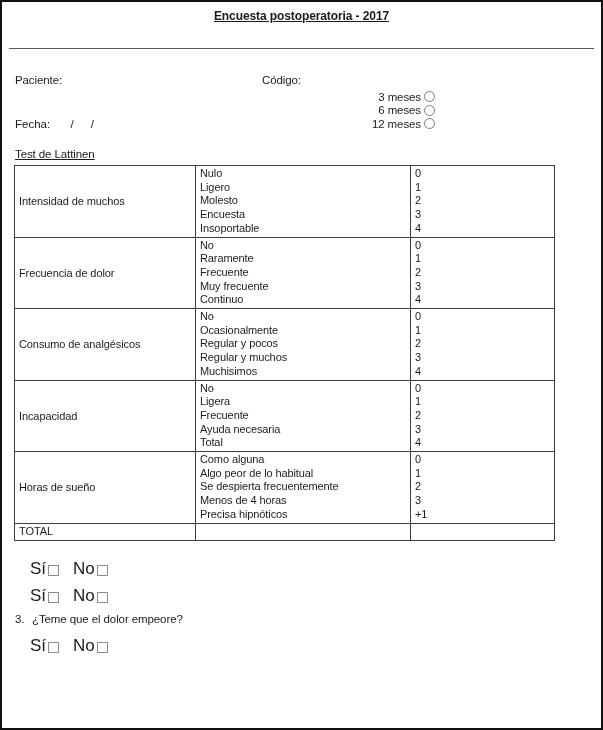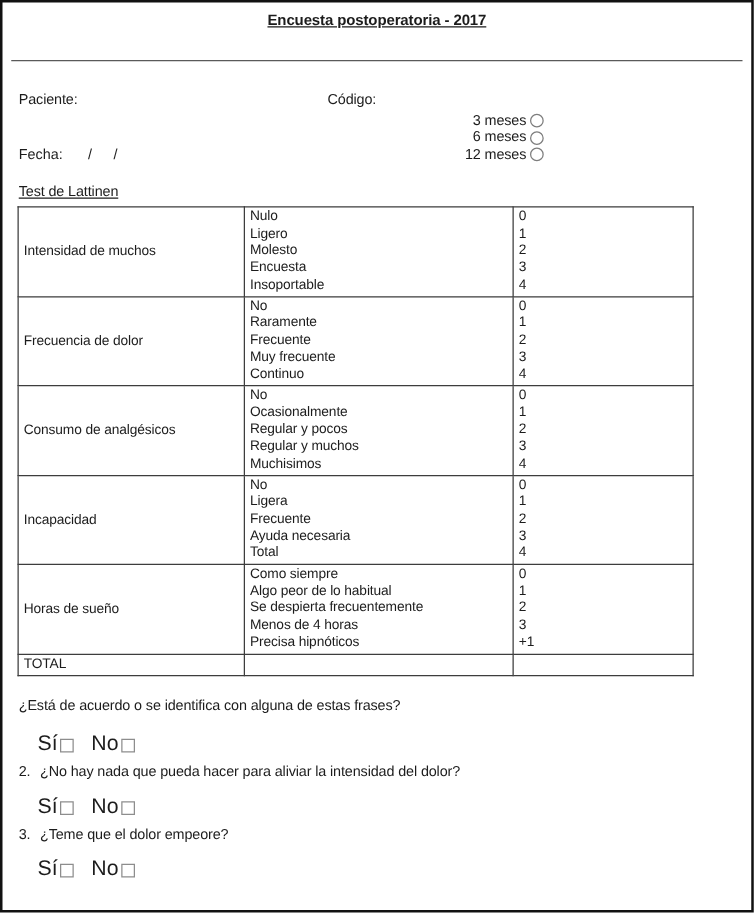--- a/index.html
+++ b/index.html
@@ -148,21 +148,21 @@
           <div>0</div>
           <div>1</div>
           <div>2</div>
           <div>3</div>
           <div>4</div>
         </td>
       </tr>
       <tr>
         <td class="cat">Horas de sueño</td>
         <td class="opts">
-          <div>Como siempre</div>
+          <div>Como alguna</div>
           <div>Algo peor de lo habitual</div>
           <div>Se despierta frecuentemente</div>
           <div>Menos de 4 horas</div>
           <div>Precisa hipnóticos</div>
         </td>
         <td class="vals">
           <div>0</div>
           <div>1</div>
           <div>2</div>
           <div>3</div>
@@ -171,32 +171,28 @@
       </tr>
       <tr class="total-row">
         <td class="cat">TOTAL</td>
         <td></td>
         <td></td>
       </tr>
     </tbody>
   </table>
 
   <div class="questions">
-    <div class="q-intro">¿Está de acuerdo o se identifica con alguna de estas frases?</div>
 
     <div>
       <div class="sino-row">
         <span>Sí</span><span class="checkbox"></span><span class="no-group">No</span><span class="checkbox"></span>
       </div>
     </div>
 
     <div>
-      <div class="q-line">
-        <span class="q-num">2.</span><span>¿No hay nada que pueda hacer para aliviar la intensidad del dolor?</span>
-      </div>
       <div class="sino-row">
         <span>Sí</span><span class="checkbox"></span><span class="no-group">No</span><span class="checkbox"></span>
       </div>
     </div>
 
     <div>
       <div class="q-line">
         <span class="q-num">3.</span><span>¿Teme que el dolor empeore?</span>
       </div>
       <div class="sino-row">

